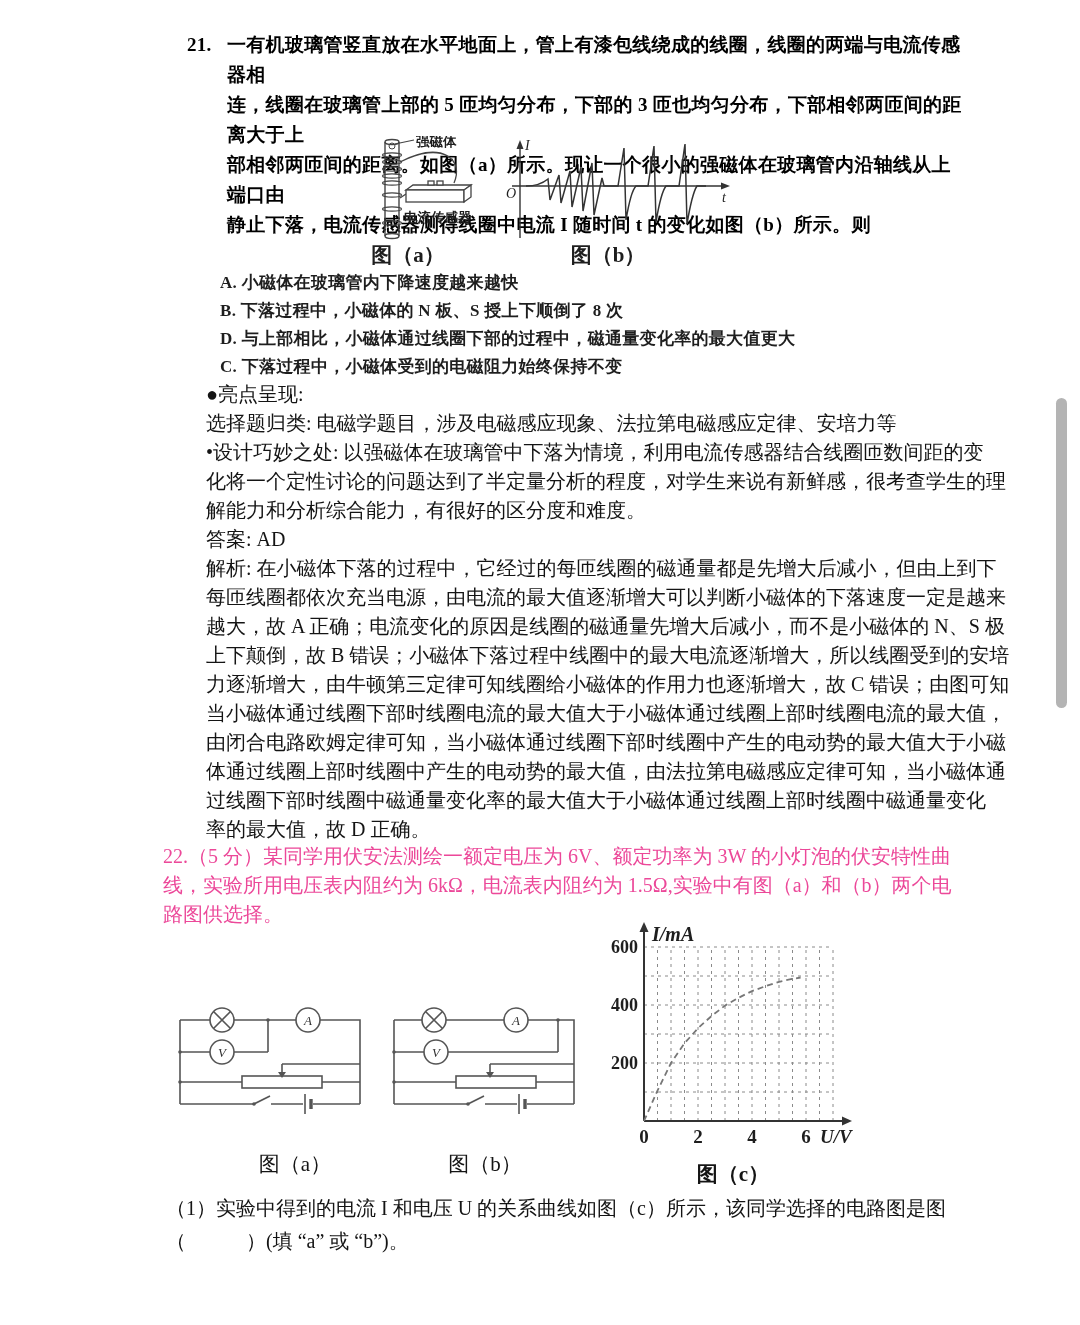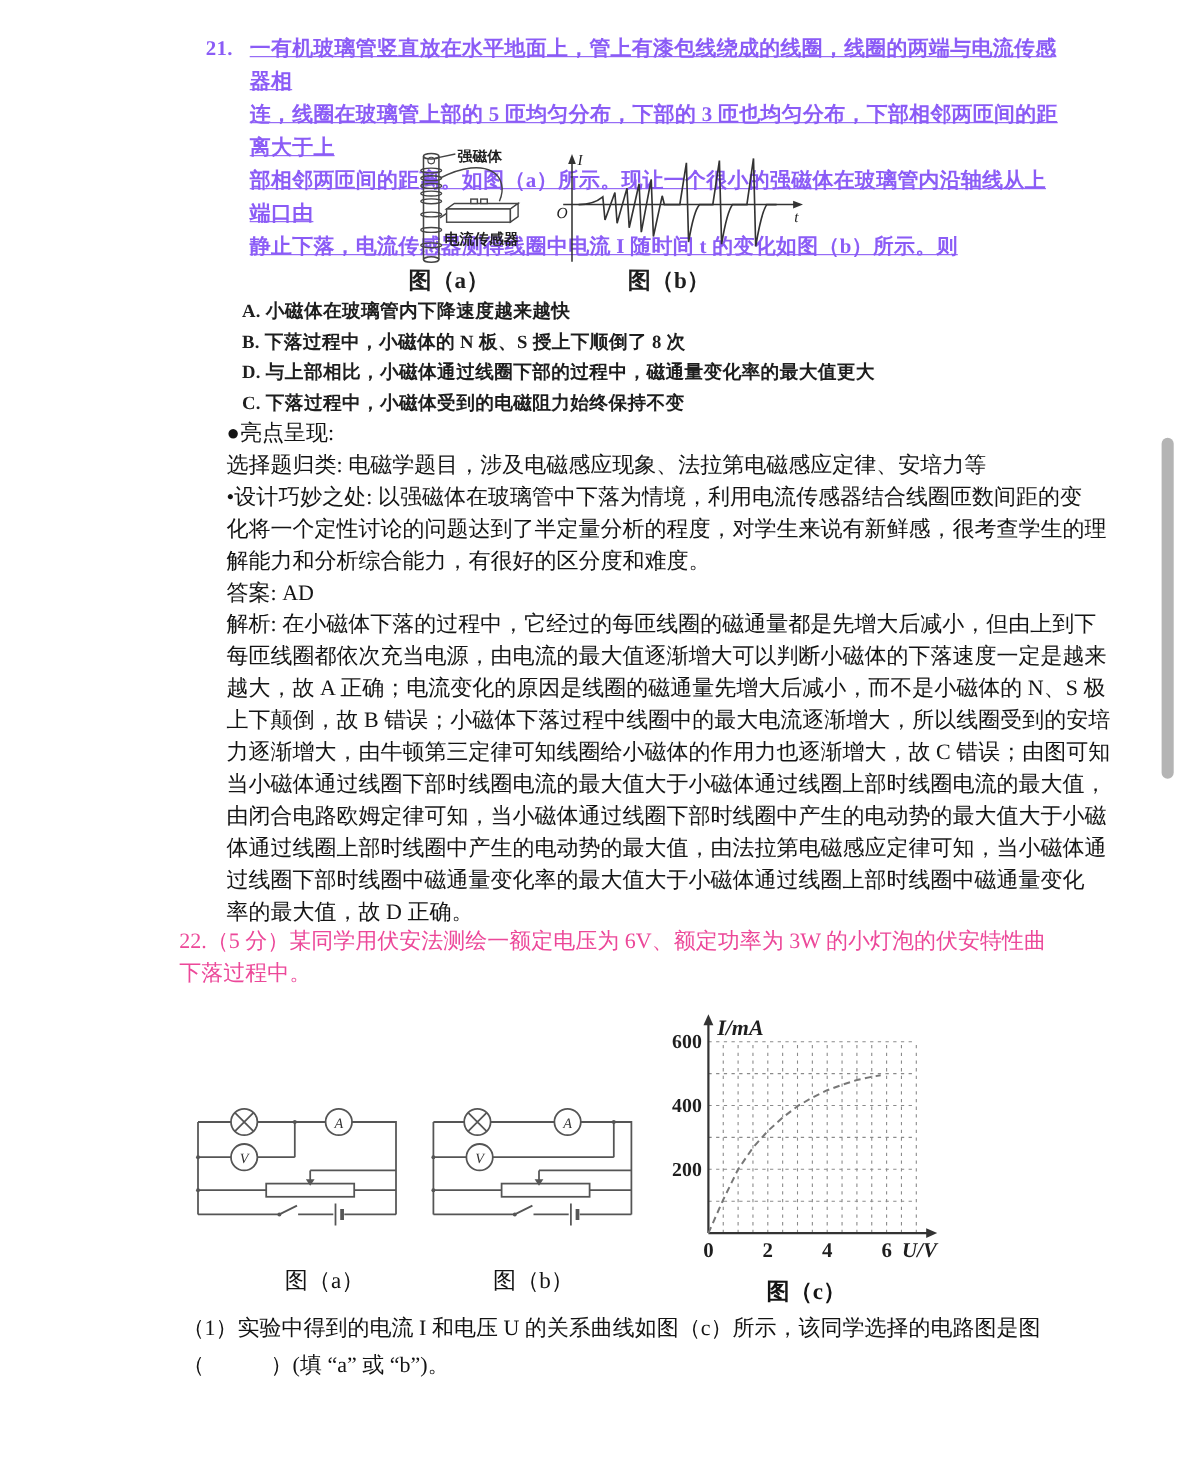--- a/index.html
+++ b/index.html
@@ -1,20 +1,20 @@
 <!DOCTYPE html>
 <html><head>
 <meta charset="utf-8">
 <style>
   html,body{margin:0;padding:0;background:#fff;}
   .page{position:relative;width:1080px;height:1325px;background:#ffffff;overflow:hidden;
         font-family:"Liberation Serif","DejaVu Serif",serif;color:#222;}
   
   .q21-para{position:absolute;left:227px;top:30px;width:742px;font-size:19px;line-height:30px;
-            font-weight:600;color:#8b5cf6;letter-spacing:.3px;text-decoration:underline;}
+            font-weight:600;color:#000000;letter-spacing:.3px;}
   .q21-num{position:absolute;left:-40px;top:0;font-weight:700;}
   .q21-options{position:absolute;left:220px;top:269px;width:760px;font-size:17px;line-height:28px;
                font-weight:600;color:#1e1e1e;letter-spacing:.3px;}
   .fig21a{position:absolute;left:358px;top:136px;}
   .fig21b{position:absolute;left:498px;top:136px;}
   .cap{position:absolute;font-size:21px;font-weight:600;color:#1e1e1e;text-align:center;width:120px;}
   .cap-21a{left:348px;top:241px;}
   .cap-21b{left:548px;top:241px;}
   
   .notes{position:absolute;left:163px;top:380px;width:806px;font-size:20px;line-height:29px;color:#141414;}
@@ -123,21 +123,22 @@
         <div class="ln">当小磁体通过线圈下部时线圈电流的最大值大于小磁体通过线圈上部时线圈电流的最大值，</div>
         <div class="ln">由闭合电路欧姆定律可知，当小磁体通过线圈下部时线圈中产生的电动势的最大值大于小磁</div>
         <div class="ln">体通过线圈上部时线圈中产生的电动势的最大值，由法拉第电磁感应定律可知，当小磁体通</div>
         <div class="ln">过线圈下部时线圈中磁通量变化率的最大值大于小磁体通过线圈上部时线圈中磁通量变化</div>
         <div class="ln">率的最大值，故 D 正确。</div>
       </div>
   </div>
 
   <div class="q22-para">
       <div class="ln">22.（5 分）某同学用伏安法测绘一额定电压为 6V、额定功率为 3W 的小灯泡的伏安特性曲</div>
-      <div class="ln">下落过程中。</div>
+      <div class="ln">线，实验所用电压表内阻约为 6kΩ，电流表内阻约为 1.5Ω,实验中有图（a）和（b）两个电</div>
+      <div class="ln">路图供选择。</div>
     </div>
 
   <div class="circuit-a">
     <svg width="200" height="115" viewBox="0 0 200 115">
       <g stroke="#555" stroke-width="1.6" fill="none">
         <path d="M10,16 H40 M64,16 H126 M150,16 H190 V100 M10,16 V100 M10,100 H83 M101,100 H133 M143,100 H190 M10,48 H40 M64,48 H98 M98,48 V16 M112,60 H190 M112,60 V69 M10,78 H72 M152,78 H190"></path>
         <circle cx="52" cy="16" r="12"></circle>
         <path d="M43.5,7.5 L60.5,24.5 M43.5,24.5 L60.5,7.5"></path>
         <circle cx="138" cy="16" r="12"></circle>
         <circle cx="52" cy="48" r="12"></circle>

